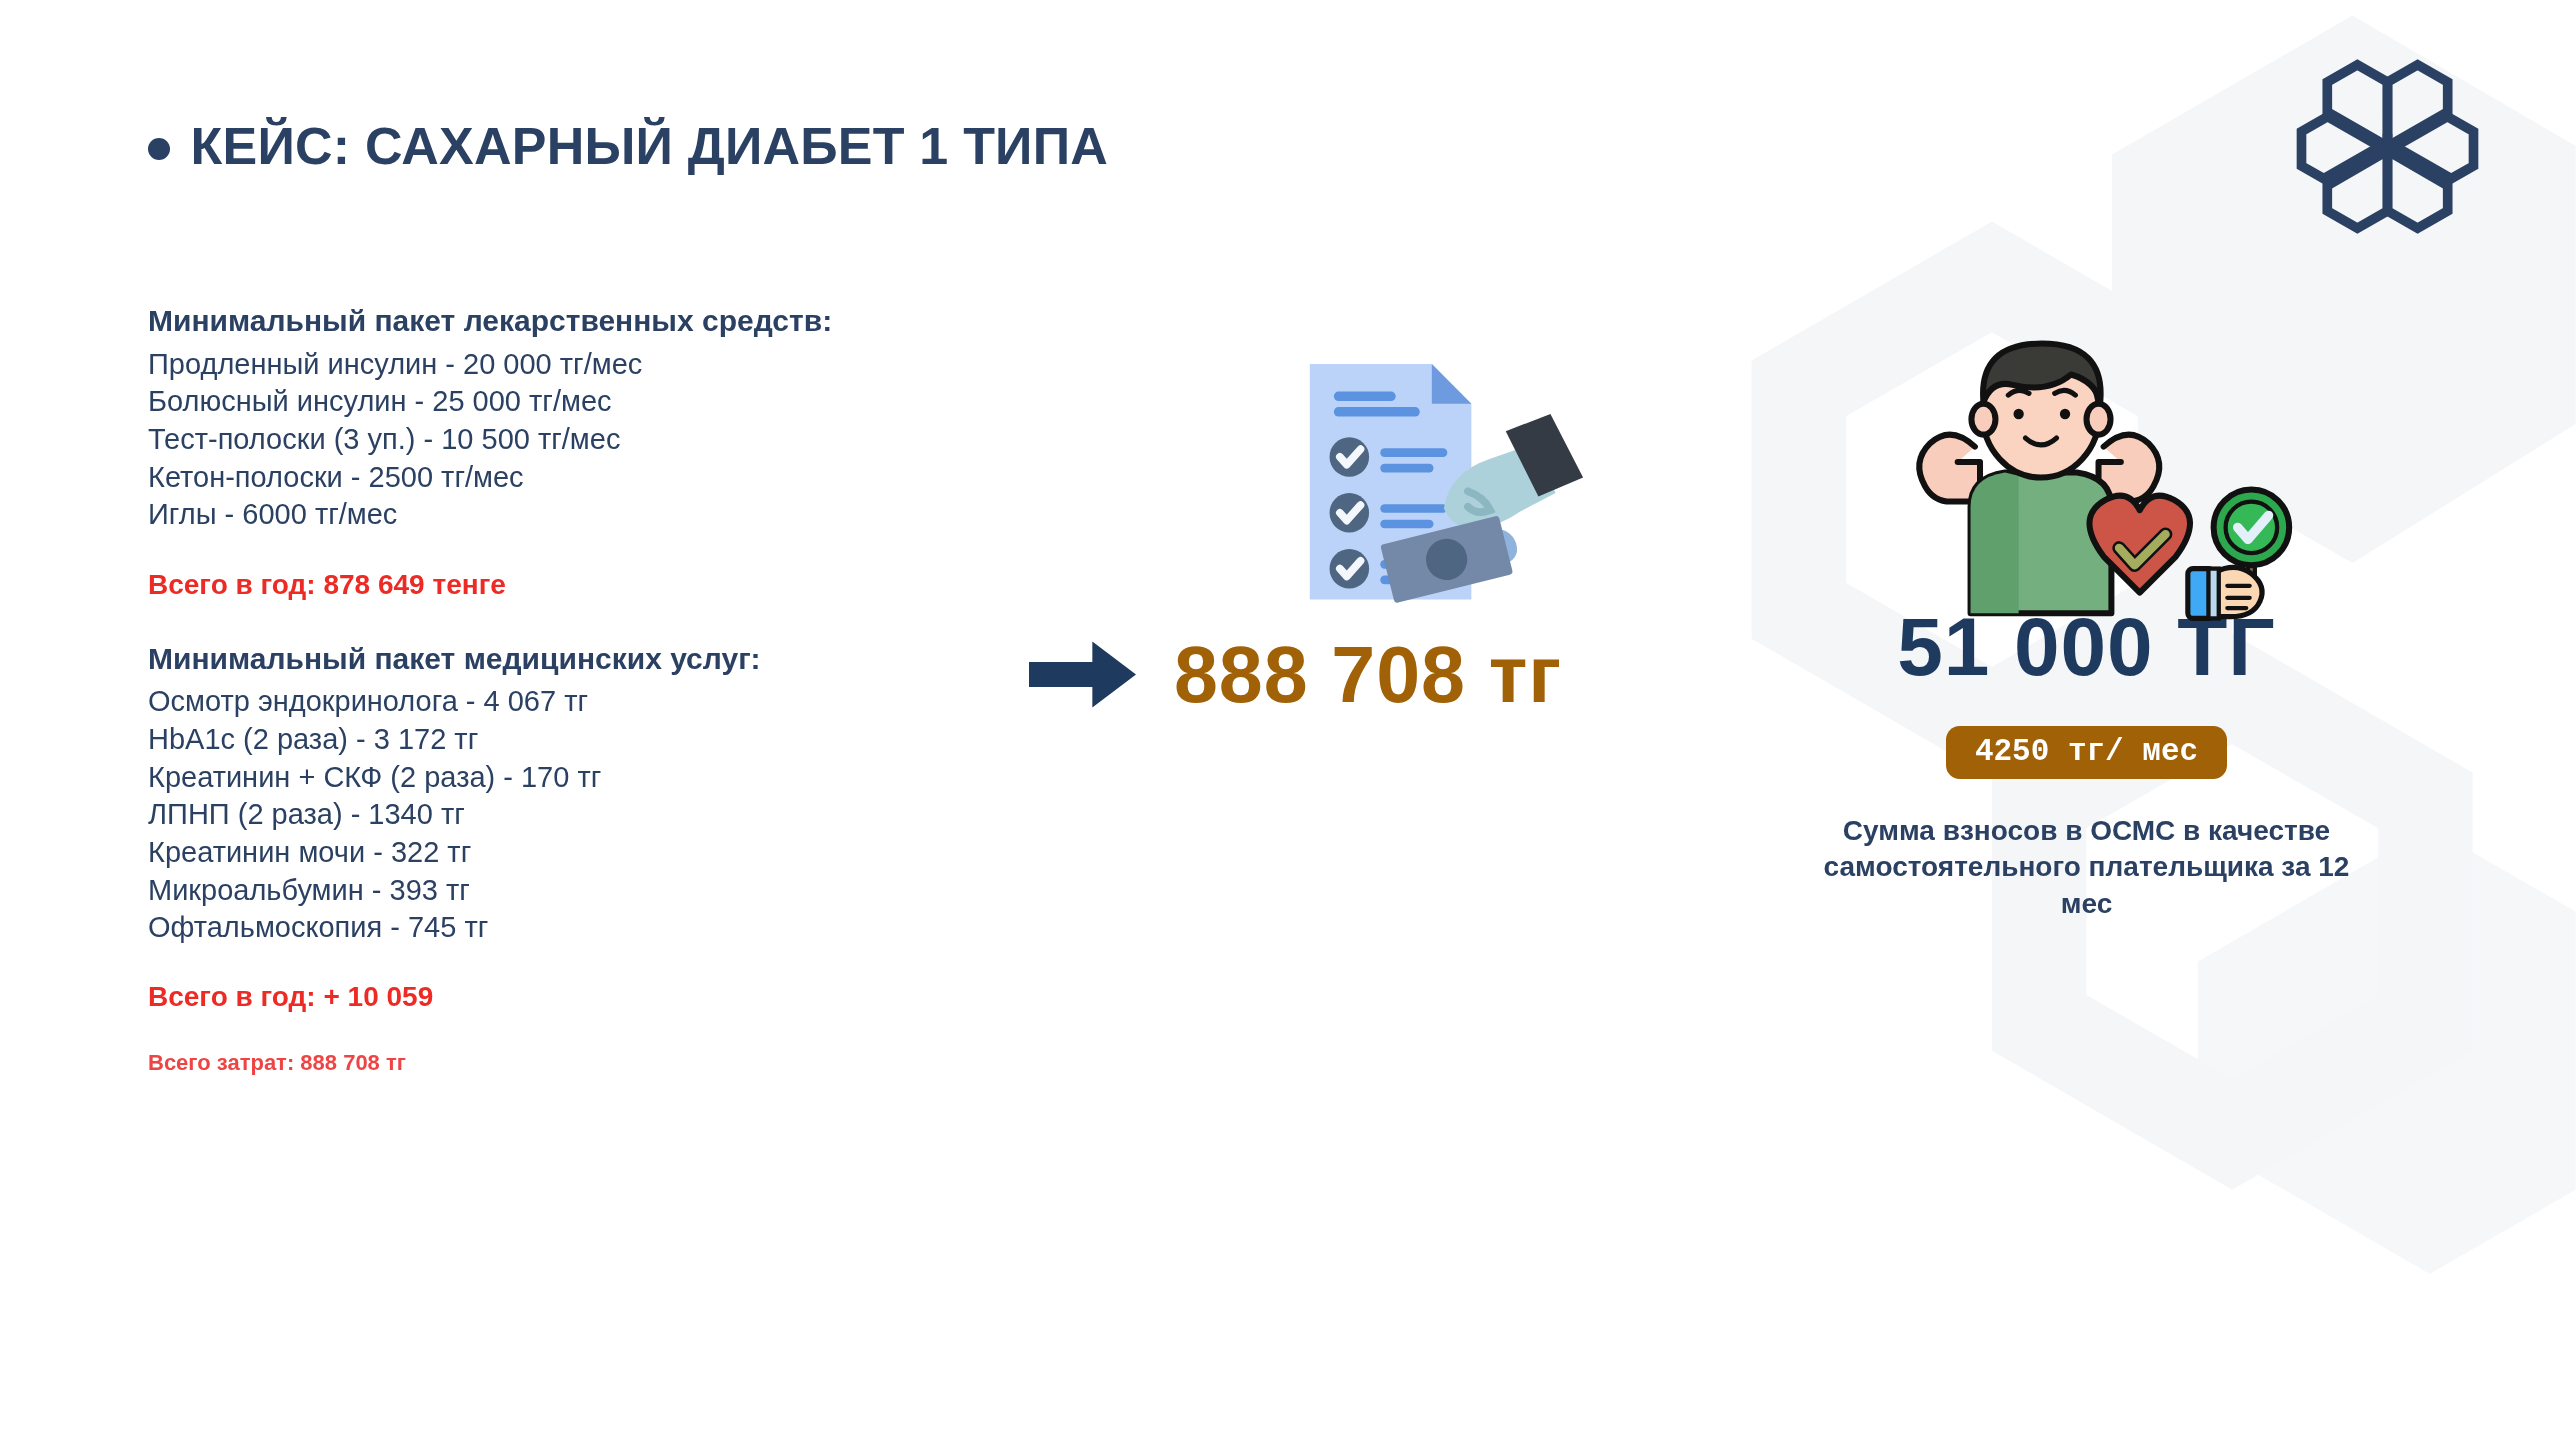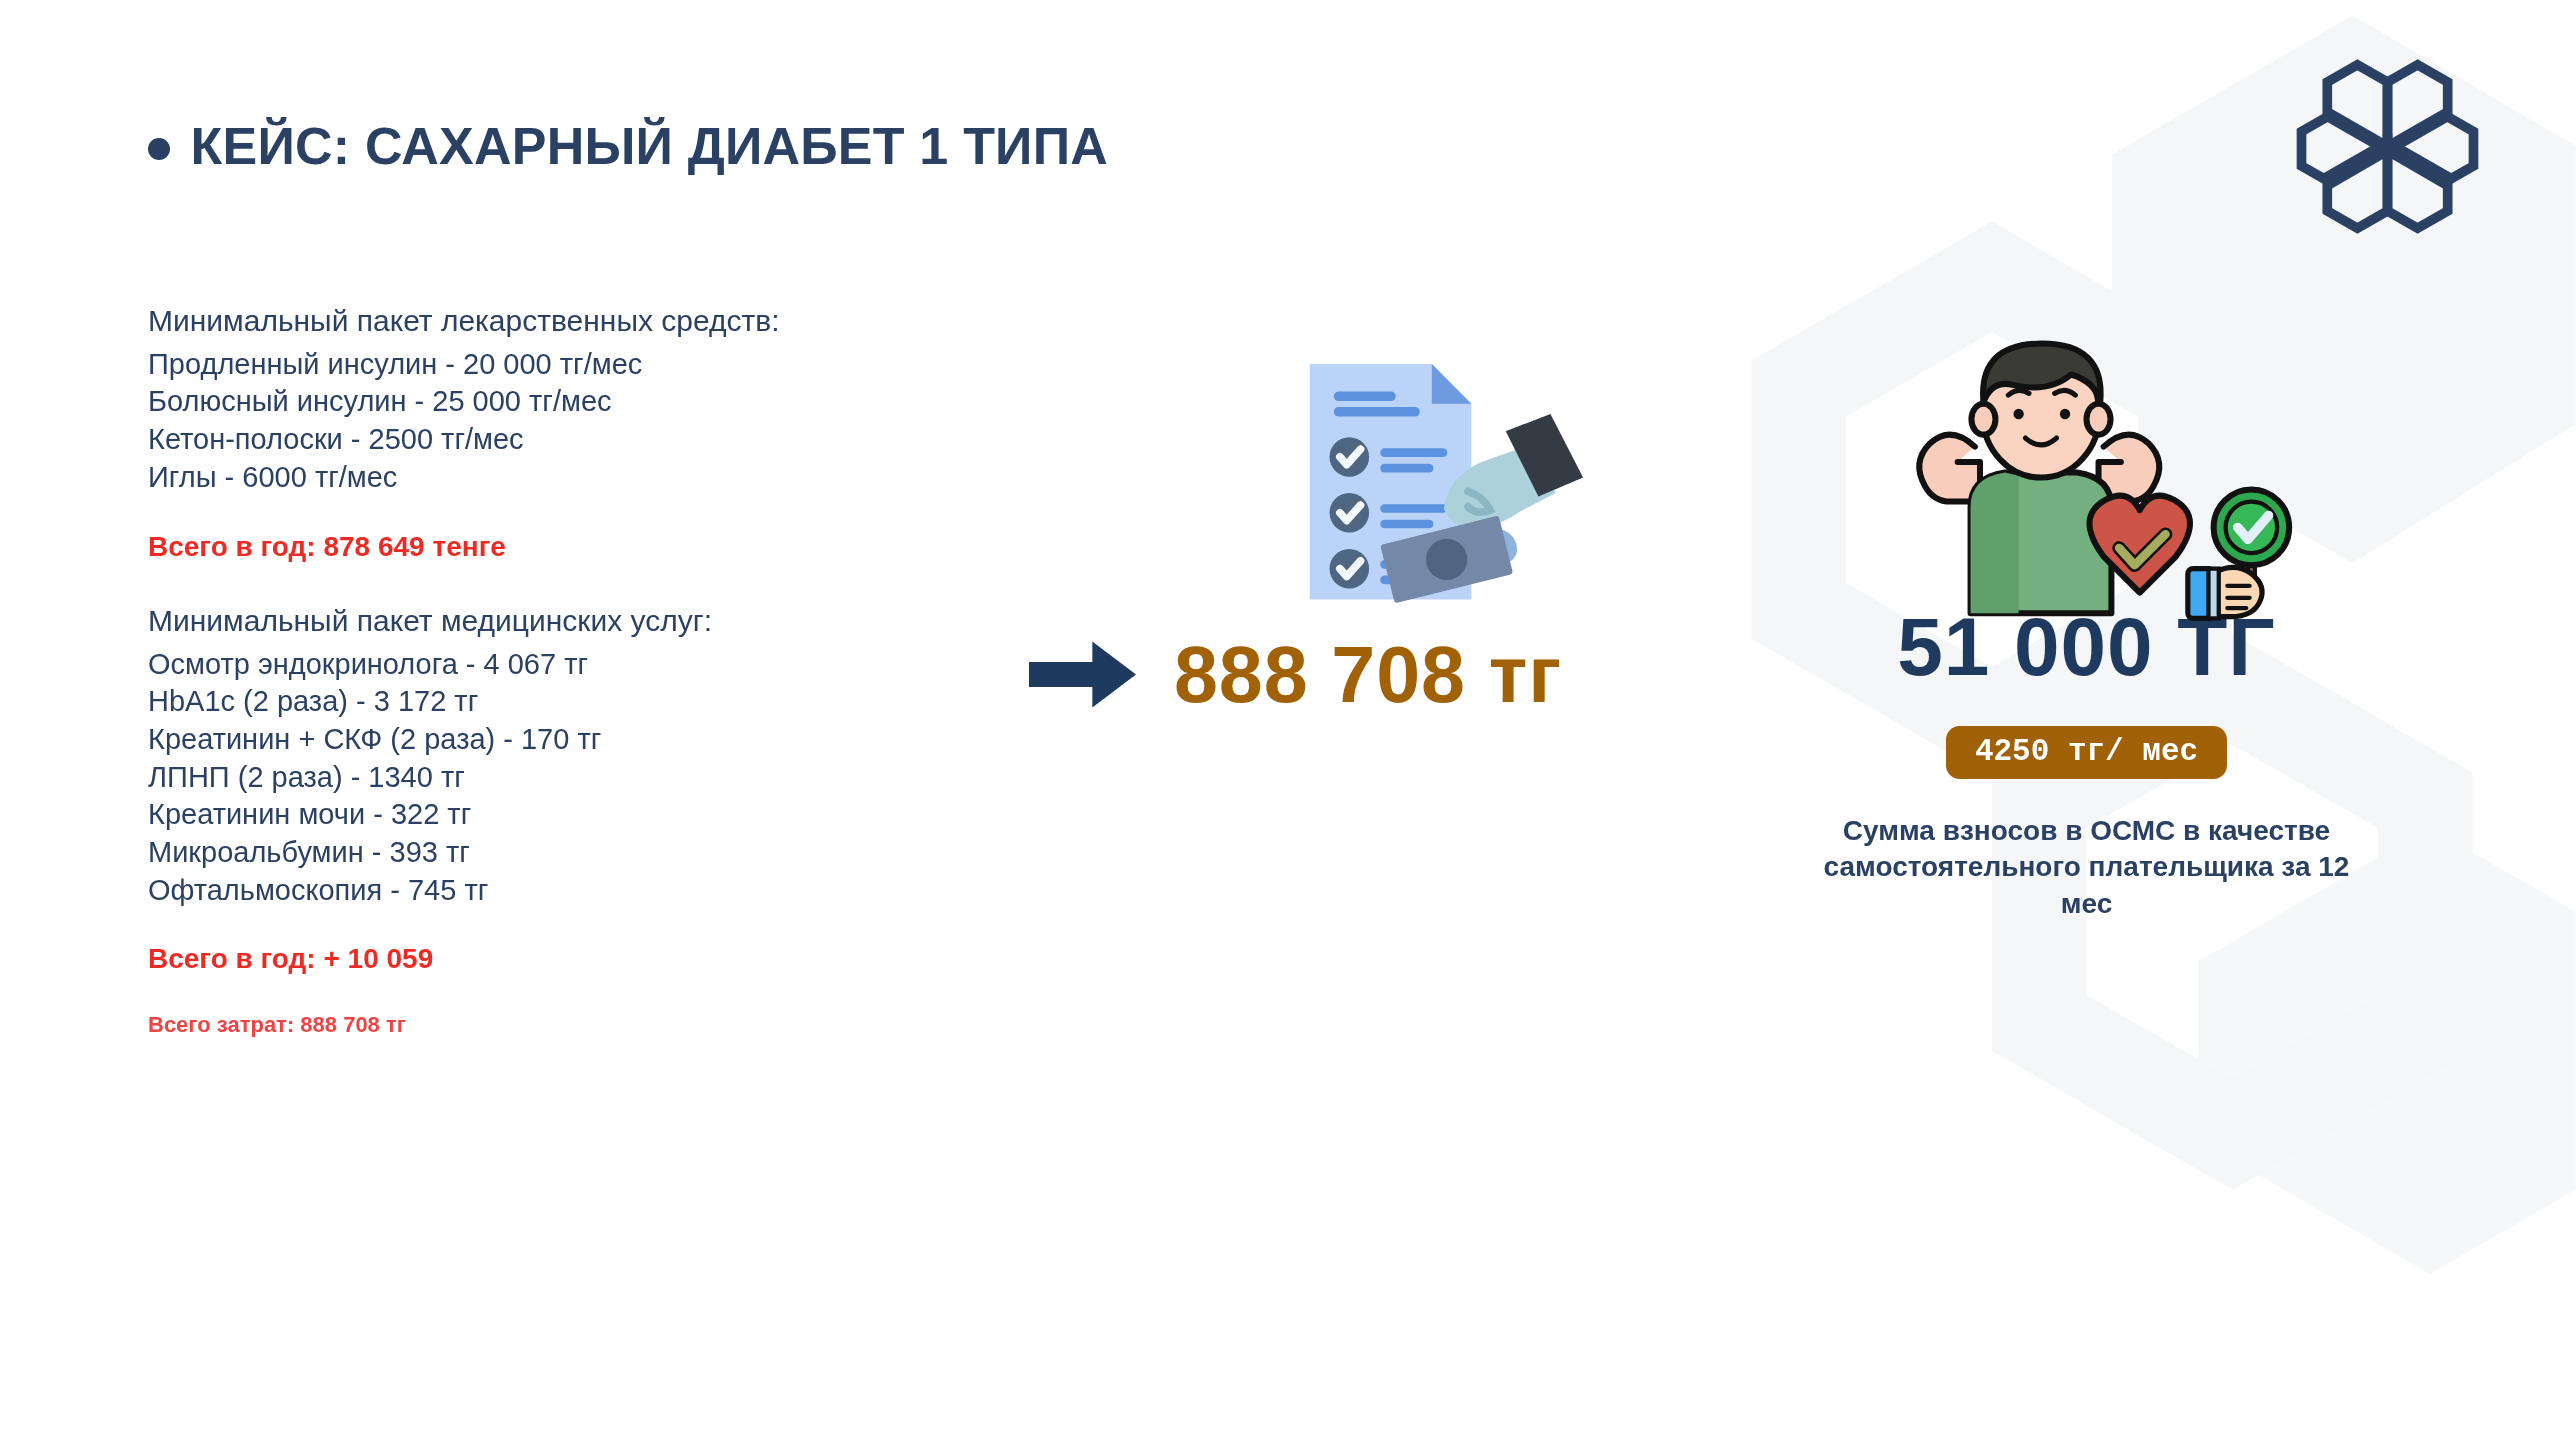--- a/index.html
+++ b/index.html
@@ -25,21 +25,21 @@
   .title-row{position:absolute;left:148px;top:120px;display:flex;align-items:center;gap:20.6px;}
   .title-bullet{width:22px;height:22px;border-radius:50%;background:#2B4163;flex:0 0 auto;margin-top:5.2px;}
   .title-text{
     font-size:52px;font-weight:bold;color:#2B4163;
     letter-spacing:0.2px;line-height:1;white-space:nowrap;
   }
 
   
   .left-col{position:absolute;left:148px;top:302px;width:945px;}
   .sec-head{
-    font-size:30px;font-weight:normal;color:#2B4163;
+    font-size:30px;font-weight:bold;color:#2B4163;
     line-height:1.28;margin:0 0 5.2px 0;white-space:nowrap;
   }
   .item-list{list-style:none;margin:0;padding:0;}
   .item-list li{
     font-size:29px;color:#2B4163;line-height:1.30;
     white-space:nowrap;font-weight:400;
   }
   .total-red{
     font-size:28px;font-weight:bold;color:#ED2A24;
     line-height:1.2;white-space:nowrap;
@@ -136,20 +136,21 @@
     <span class="title-bullet"></span>
     <span class="title-text">КЕЙС: САХАРНЫЙ ДИАБЕТ 1 ТИПА</span>
   </div>
 
   <div class="left-col">
 
     <div class="sec-head">Минимальный пакет лекарственных средств:</div>
     <ul class="item-list">
       <li>Продленный инсулин - 20 000 тг/мес</li>
       <li>Болюсный инсулин - 25 000 тг/мес</li>
+      <li>Тест-полоски (3 уп.) - 10 500 тг/мес</li>
       <li>Кетон-полоски - 2500 тг/мес</li>
       <li>Иглы - 6000 тг/мес</li>
     </ul>
 
     <div class="gap-a"></div>
     <div class="total-red">Всего в год: 878 649 тенге</div>
 
     <div class="gap-b"></div>
     <div class="sec-head">Минимальный пакет медицинских услуг:</div>
     <ul class="item-list">

